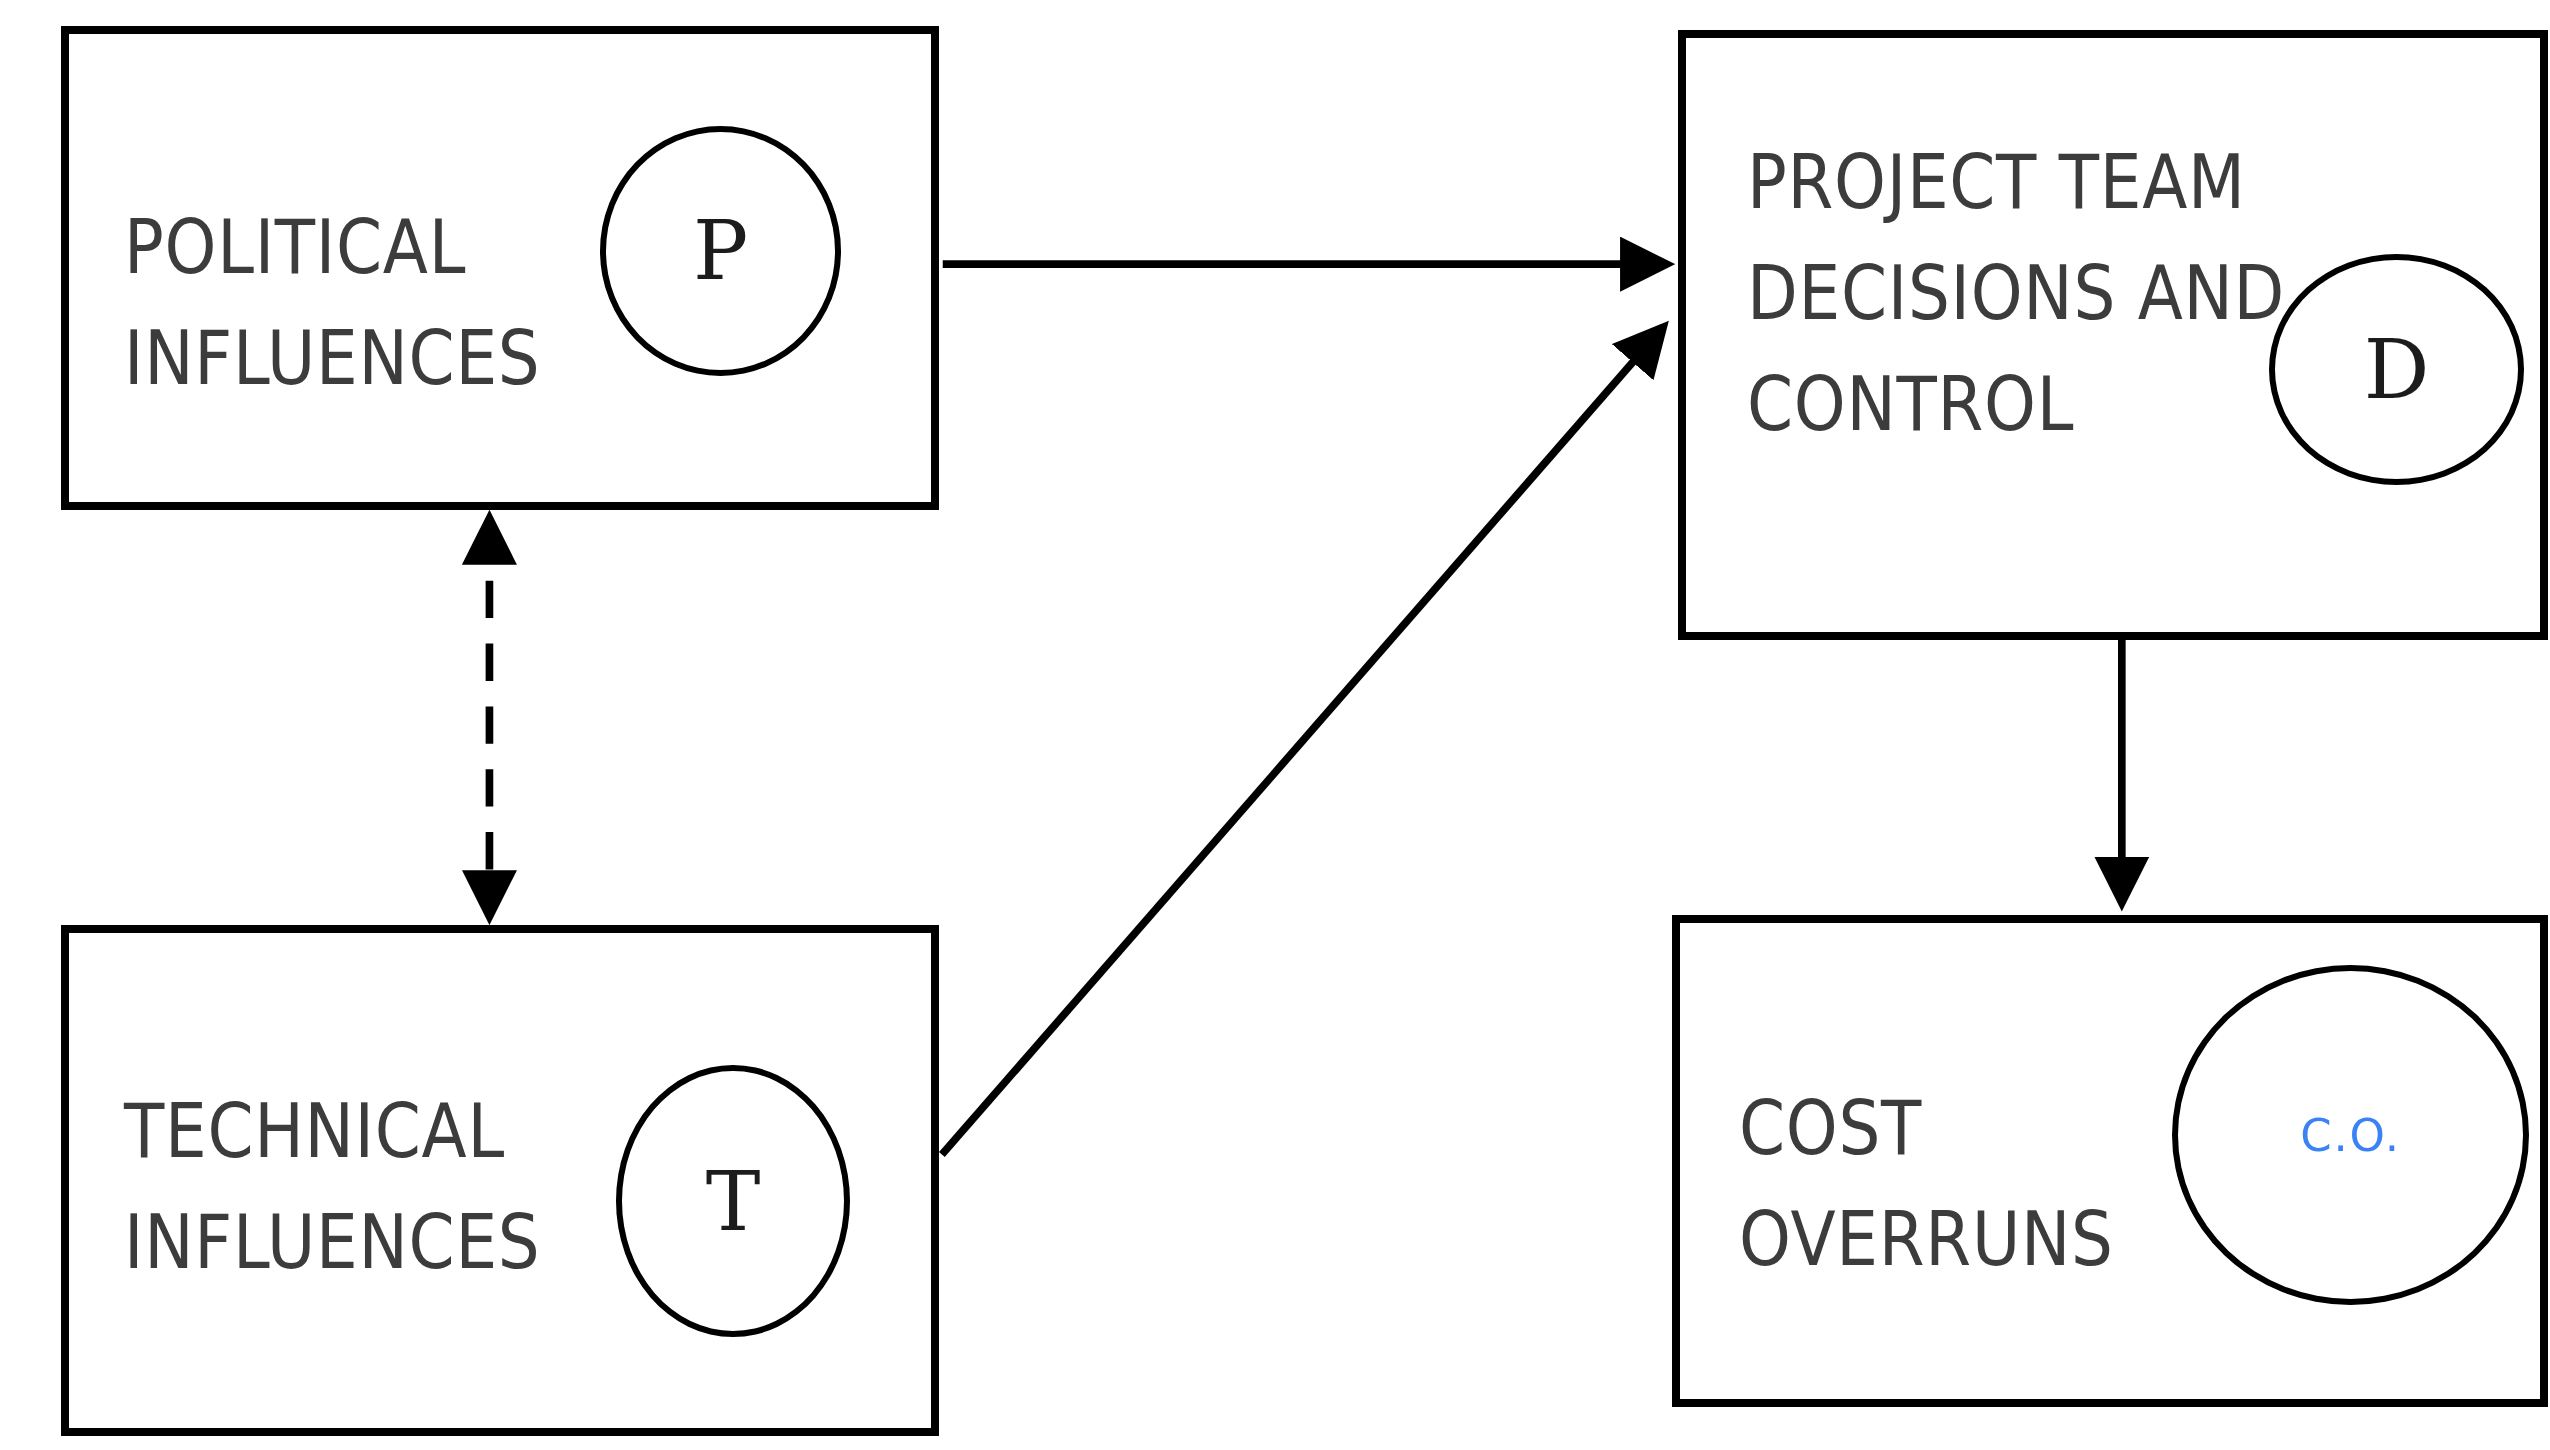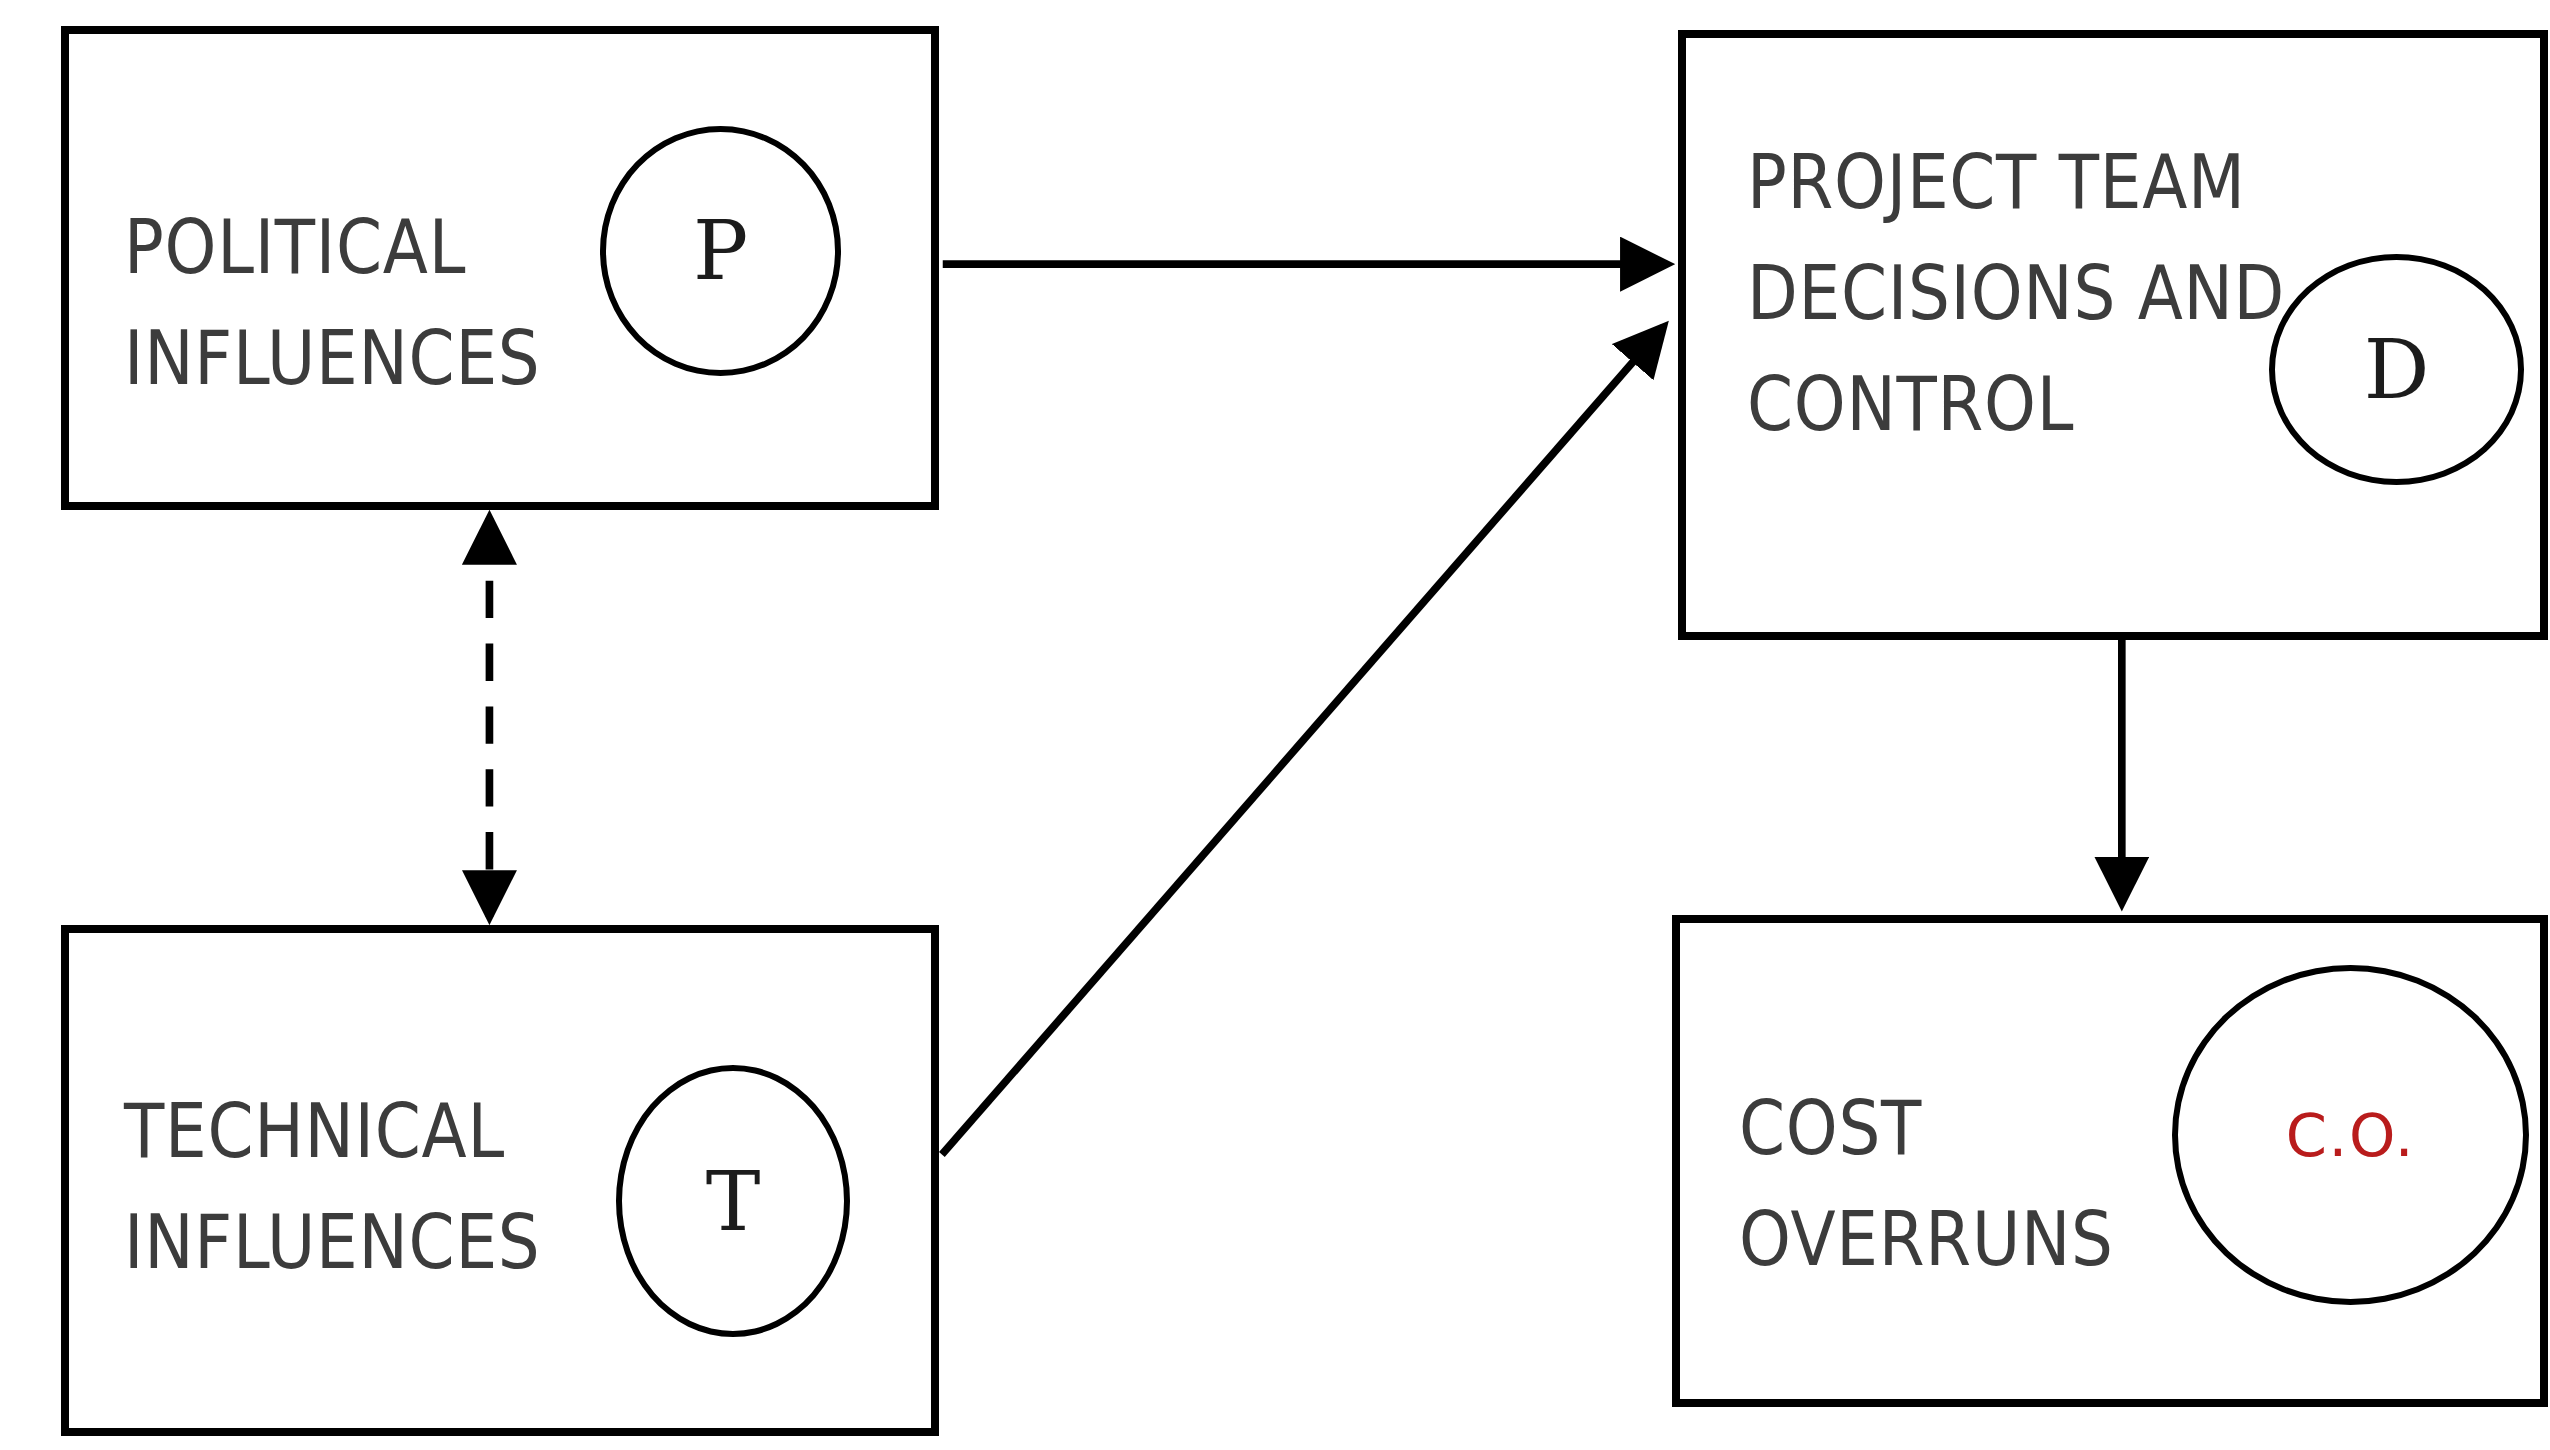--- a/index.html
+++ b/index.html
@@ -59,22 +59,22 @@
   #circle-d  { left: 583px; top: 216px; width: 255px; height: 231px; }
   #circle-co { left: 492px; top: 42px;  width: 357px; height: 340px; }
 
   .sym {
     font-family: "DejaVu Serif", "Liberation Serif", serif;
     font-size: 82px;
     color: #1c1c1c;
   }
   .sym-sans {
     font-family: "DejaVu Sans", "Liberation Sans", sans-serif;
-    font-size: 59px;
-    color: #b91c1c;
+    font-size: 45px;
+    color: #3b82f6;
     letter-spacing: 1.7px;
   }
 </style>
 </head>
 <body>
 
 <div class="canvas">
 
   <svg class="edges" viewBox="0 0 3004 1709" xmlns="http://www.w3.org/2000/svg">
     <defs>

